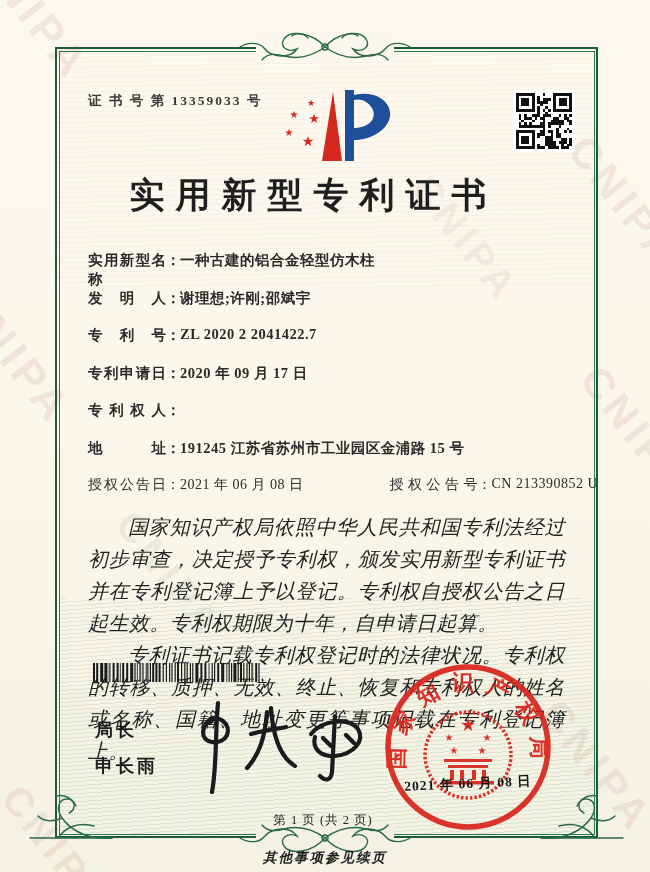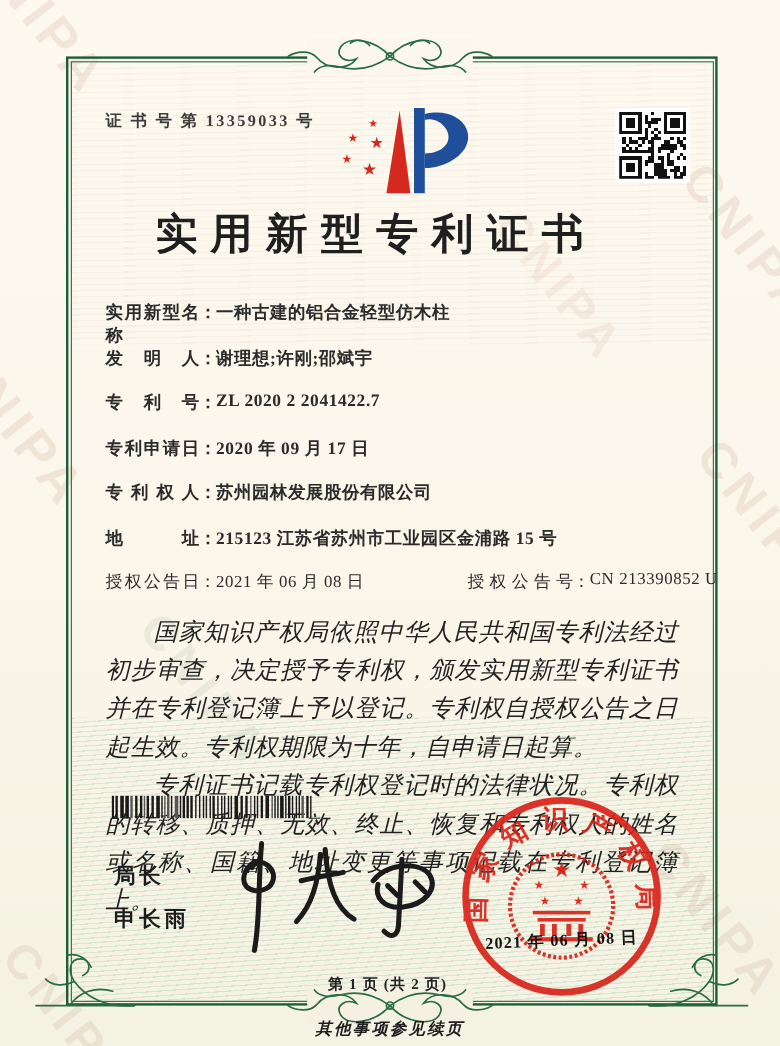--- a/index.html
+++ b/index.html
@@ -68,21 +68,21 @@
   .signer div{ font-size:18px; font-weight:bold; color:#1c1c1c; letter-spacing:3px; margin-bottom:12px; }
   .signature{ position:absolute; left:183px; top:696px; }
   .seal{ position:absolute; left:382px; top:661px; }
   .seal-date{
     position:absolute; left:384px; top:775px; width:168px; text-align:center;
     font-size:13.5px; font-weight:bold; color:#141414; letter-spacing:1px;
     transform:rotate(-2.5deg);
   }
   .page-info{
     position:absolute; left:0; top:812px; width:646px; text-align:center;
-    font-size:12.5px; color:#222; letter-spacing:1px; font-weight:700;
+    font-size:12.5px; color:#222; letter-spacing:1px; font-weight:400;
   }
   .footer-note{
     position:absolute; left:0; top:849px; width:650px; text-align:center;
     font-size:13.5px; color:#1f1f1f; font-style:italic; font-weight:600; letter-spacing:2px;
   }
 </style>
 </head>
 <body>
 
 <div class="page">
@@ -415,26 +415,25 @@
       <span class="f-value">ZL 2020 2 2041422.7</span>
     </div>
     <div class="field-row">
       <span class="f-label">专利申请日</span>
       <span class="f-colon">：</span>
       <span class="f-value">2020 年 09 月 17 日</span>
     </div>
     <div class="field-row">
       <span class="f-label">专利权人</span>
       <span class="f-colon">：</span>
-      <span class="f-value">苏州园林发展股份有限公司</span>
     </div>
     <div class="field-row">
       <span class="f-label">地址</span>
       <span class="f-colon">：</span>
-      <span class="f-value">215123 江苏省苏州市工业园区金浦路 15 号</span>
+      <span class="f-value">191245 江苏省苏州市工业园区金浦路 15 号</span>
     </div>
     <div class="grant-row">
       <span class="f-label">授权公告日</span>
       <span class="f-colon">：</span>
       <span class="f-value">2021 年 06 月 08 日</span>
       <span class="grant-pair2">
         <span class="f-label">授权公告号</span>
         <span class="f-colon">：</span>
         <span class="f-value">CN 213390852 U</span>
       </span>

